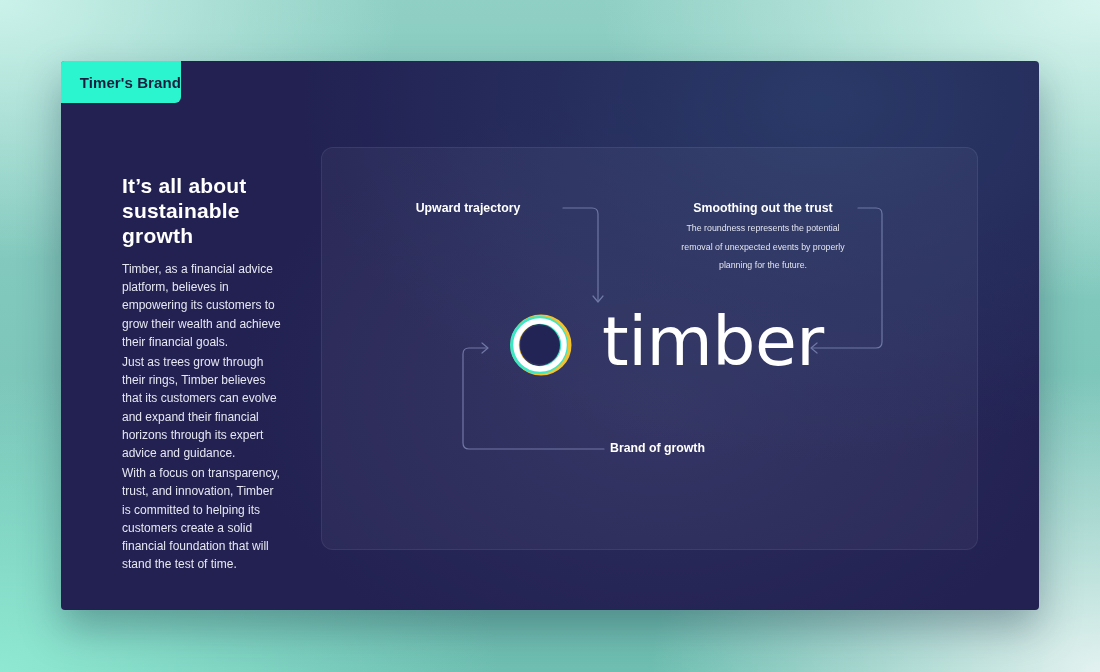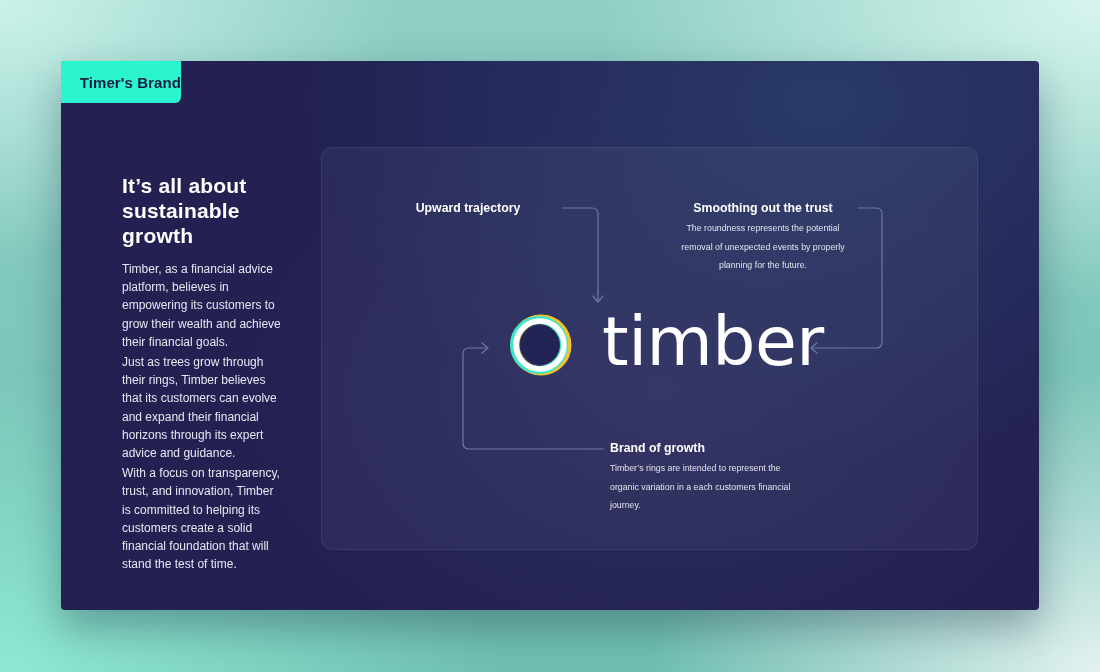--- a/index.html
+++ b/index.html
@@ -92,21 +92,20 @@
     <h3>Upward trajectory</h3>
   </div>
 
   <div class="note n2 right-align">
     <h3>Smoothing out the trust</h3>
     <p>The roundness represents the potential removal of unexpected events by properly planning for the future.</p>
   </div>
 
   <div class="note n3">
     <h3>Brand of growth</h3>
-    <p>Timber’s rings are intended to represent the organic variation in a each customers financial journey.</p>
   </div>
 
   <div class="logo">
     <svg class="logo-mark" viewBox="0 0 64 64">
       <circle cx="33" cy="32" r="26" fill="none" stroke="#f2c230" stroke-width="9"></circle>
       <circle cx="31" cy="32" r="25" fill="none" stroke="#3ee6c4" stroke-width="8"></circle>
       <circle cx="32" cy="32" r="24" fill="none" stroke="#ffffff" stroke-width="5.5"></circle>
       <circle cx="32" cy="32" r="19.5" fill="#222456"></circle>
     </svg>
     <span class="logo-word">timber</span>

